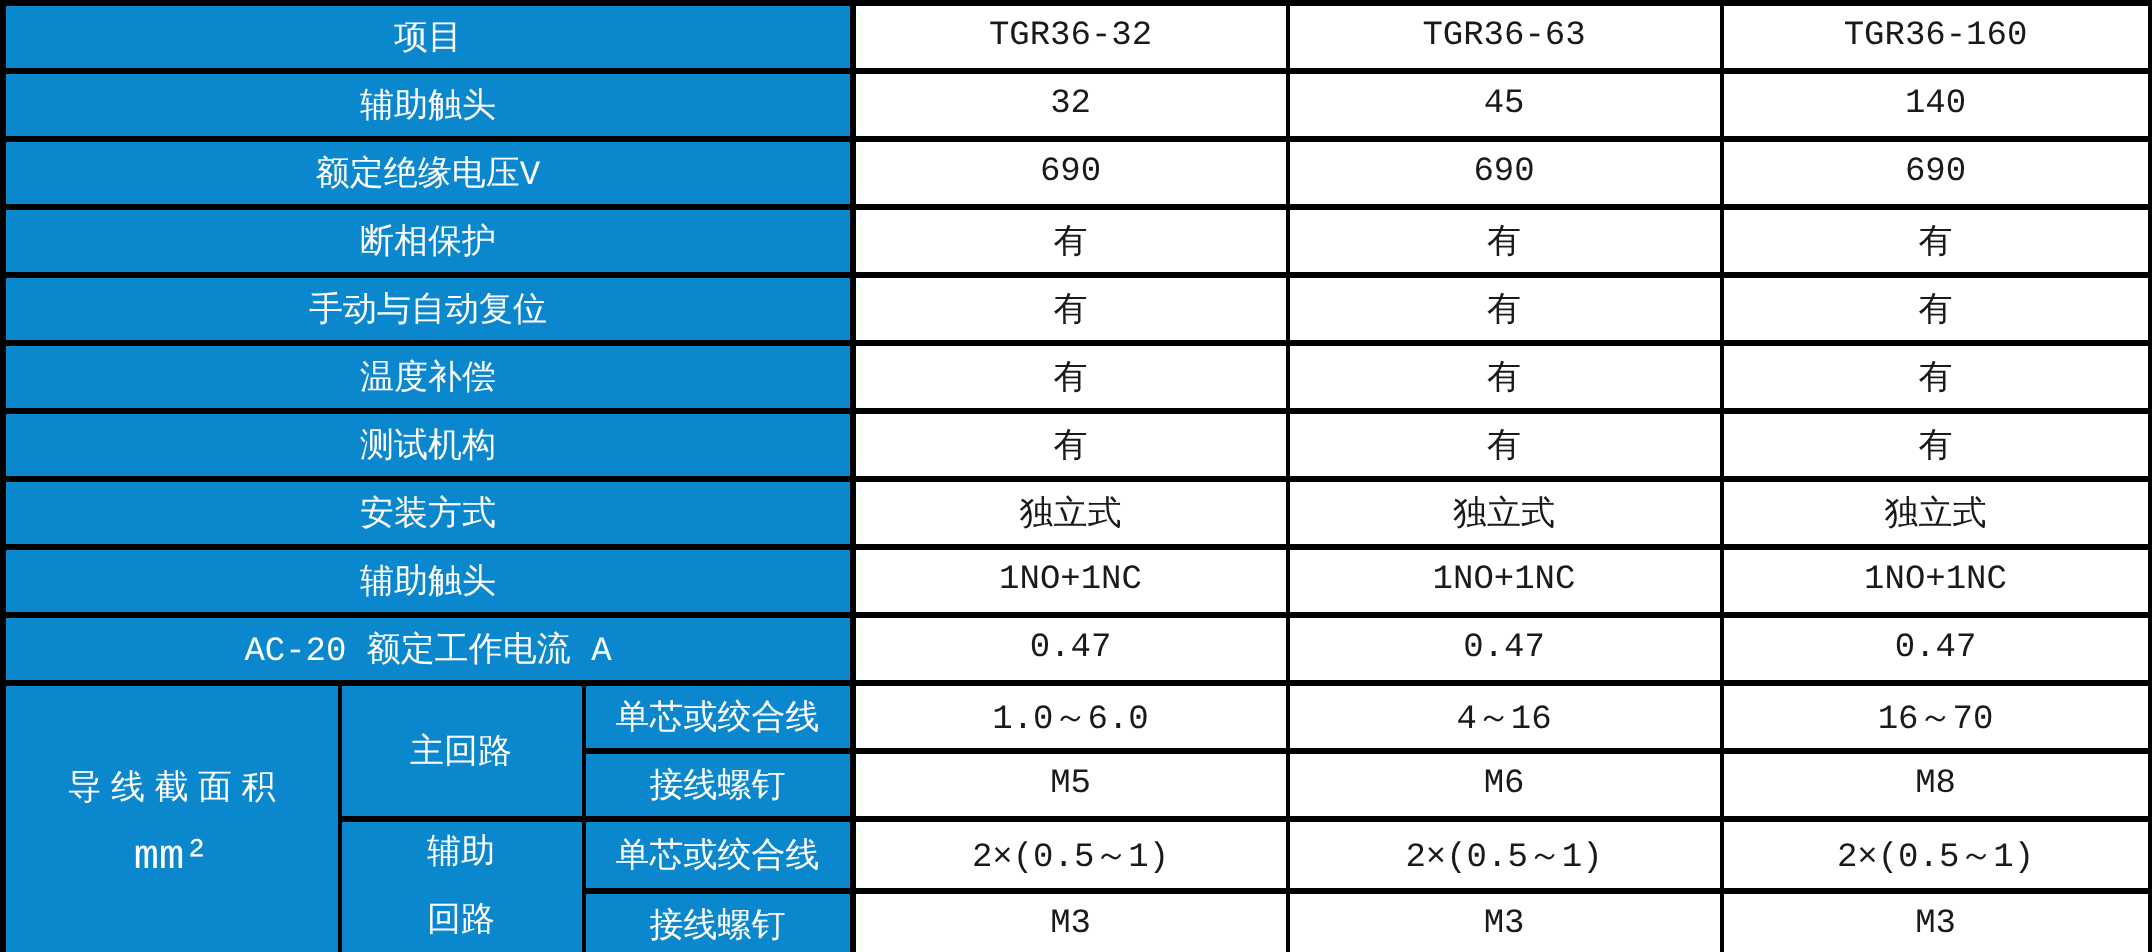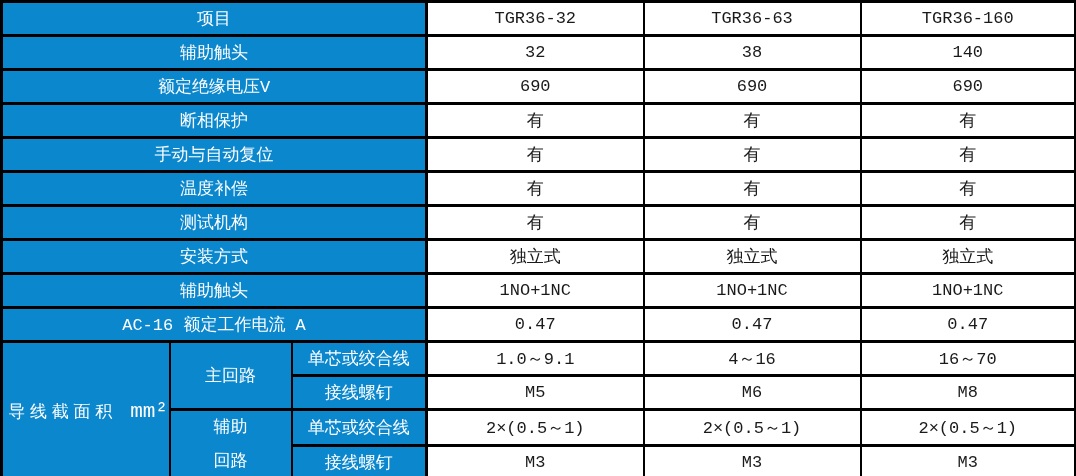--- a/index.html
+++ b/index.html
@@ -43,23 +43,22 @@
     color: #ffffff;
   }
   td.blue-sub-last {
     background: #0b87cd;
     color: #ffffff;
     border-right-width: 3px;
     font-family: Liberation Mono, monospace;
   }
   .group-cell-inner {
     display: flex;
-    flex-direction: row;
+    flex-direction: column;
     align-items: center;
-    justify-content: center;
     gap: 13px;
   }
   .group-label { letter-spacing: 0.28em; text-indent: 0.28em; }
   .group-unit { font-size: 21px; }
   .two-line { line-height: 34px; }
 </style>
 </head>
 <body>
 
 <table class="spec-table">
@@ -74,21 +73,21 @@
   <tbody>
     <tr>
       <td class="blue" colspan="3">项目</td>
       <td>TGR36-32</td>
       <td>TGR36-63</td>
       <td>TGR36-160</td>
     </tr>
     <tr>
       <td class="blue" colspan="3">辅助触头</td>
       <td>32</td>
-      <td>38</td>
+      <td>45</td>
       <td>140</td>
     </tr>
     <tr>
       <td class="blue" colspan="3">额定绝缘电压V</td>
       <td>690</td>
       <td>690</td>
       <td>690</td>
     </tr>
     <tr>
       <td class="blue" colspan="3">断相保护</td>
@@ -120,35 +119,35 @@
       <td>独立式</td>
       <td>独立式</td>
     </tr>
     <tr>
       <td class="blue" colspan="3">辅助触头</td>
       <td>1NO+1NC</td>
       <td>1NO+1NC</td>
       <td>1NO+1NC</td>
     </tr>
     <tr>
-      <td class="blue" colspan="3">AC-16 额定工作电流 A</td>
+      <td class="blue" colspan="3">AC-20 额定工作电流 A</td>
       <td>0.47</td>
       <td>0.47</td>
       <td>0.47</td>
     </tr>
     <tr>
       <td class="blue-sub" rowspan="4">
         <div class="group-cell-inner">
           <div class="group-label">导线截面积</div>
           <div class="group-unit">mm²</div>
         </div>
       </td>
       <td class="blue-sub" rowspan="2">主回路</td>
       <td class="blue-sub-last">单芯或绞合线</td>
-      <td>1.0～9.1</td>
+      <td>1.0～6.0</td>
       <td>4～16</td>
       <td>16～70</td>
     </tr>
     <tr>
       <td class="blue-sub-last">接线螺钉</td>
       <td>M5</td>
       <td>M6</td>
       <td>M8</td>
     </tr>
     <tr>

